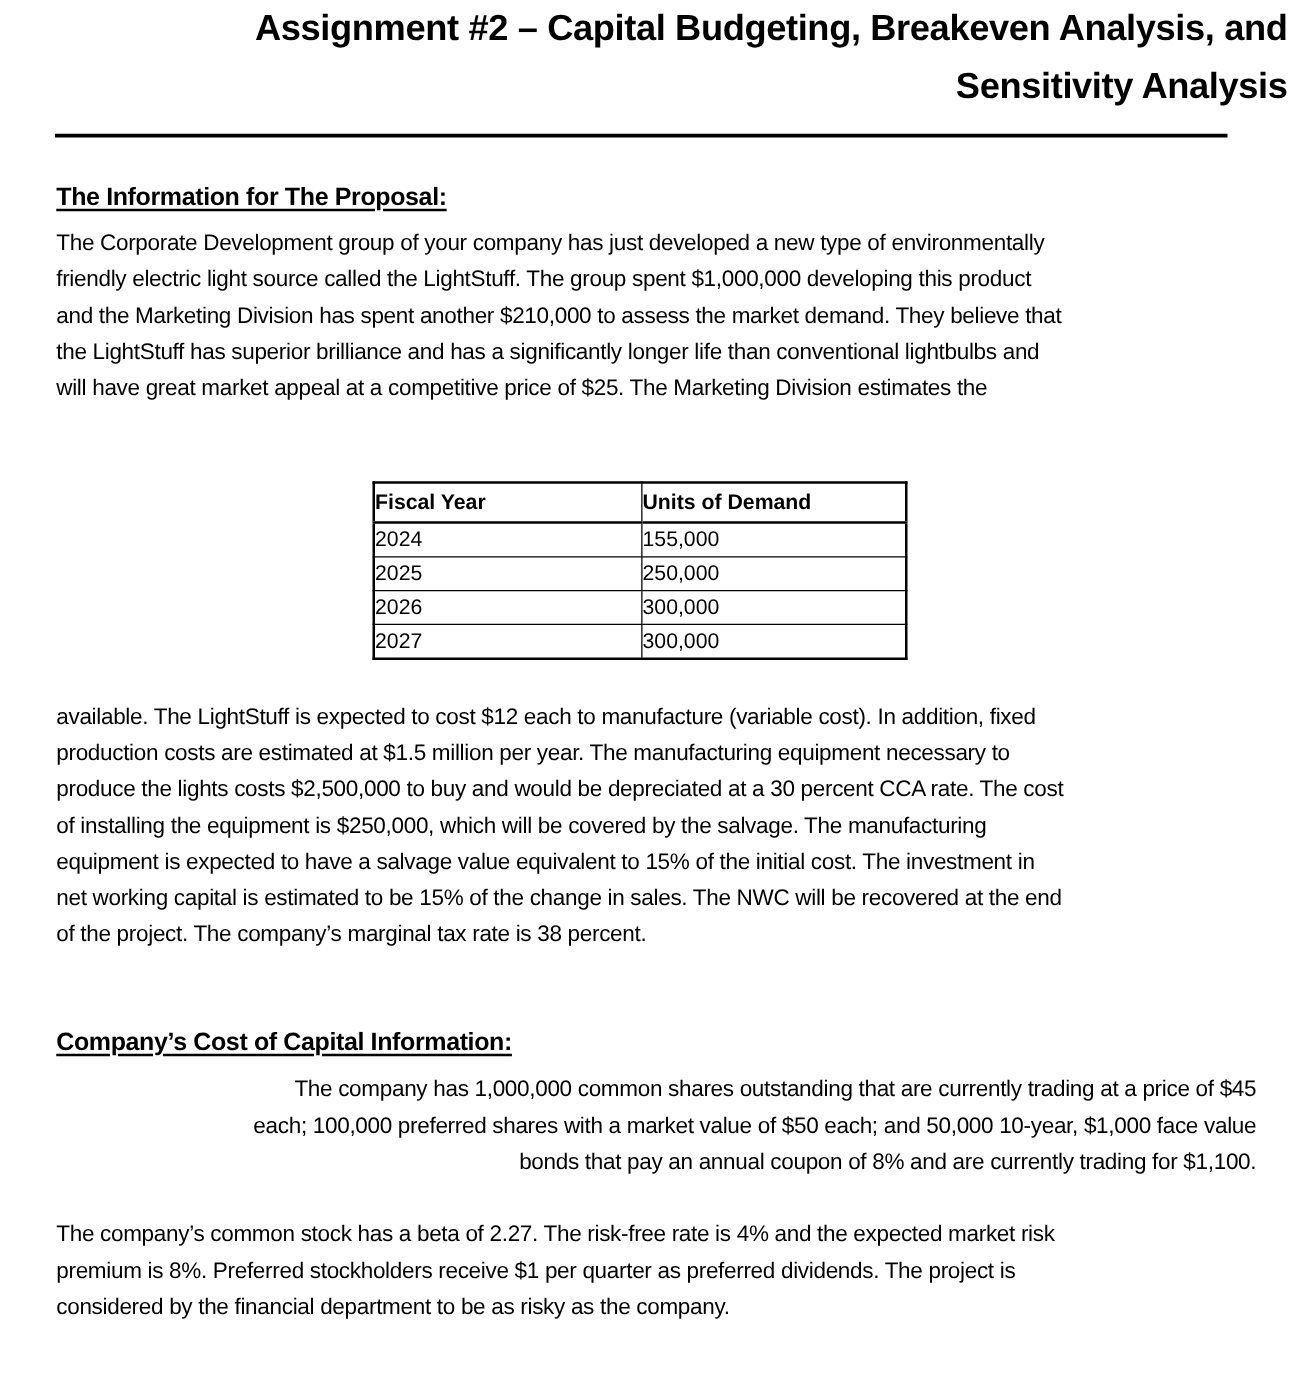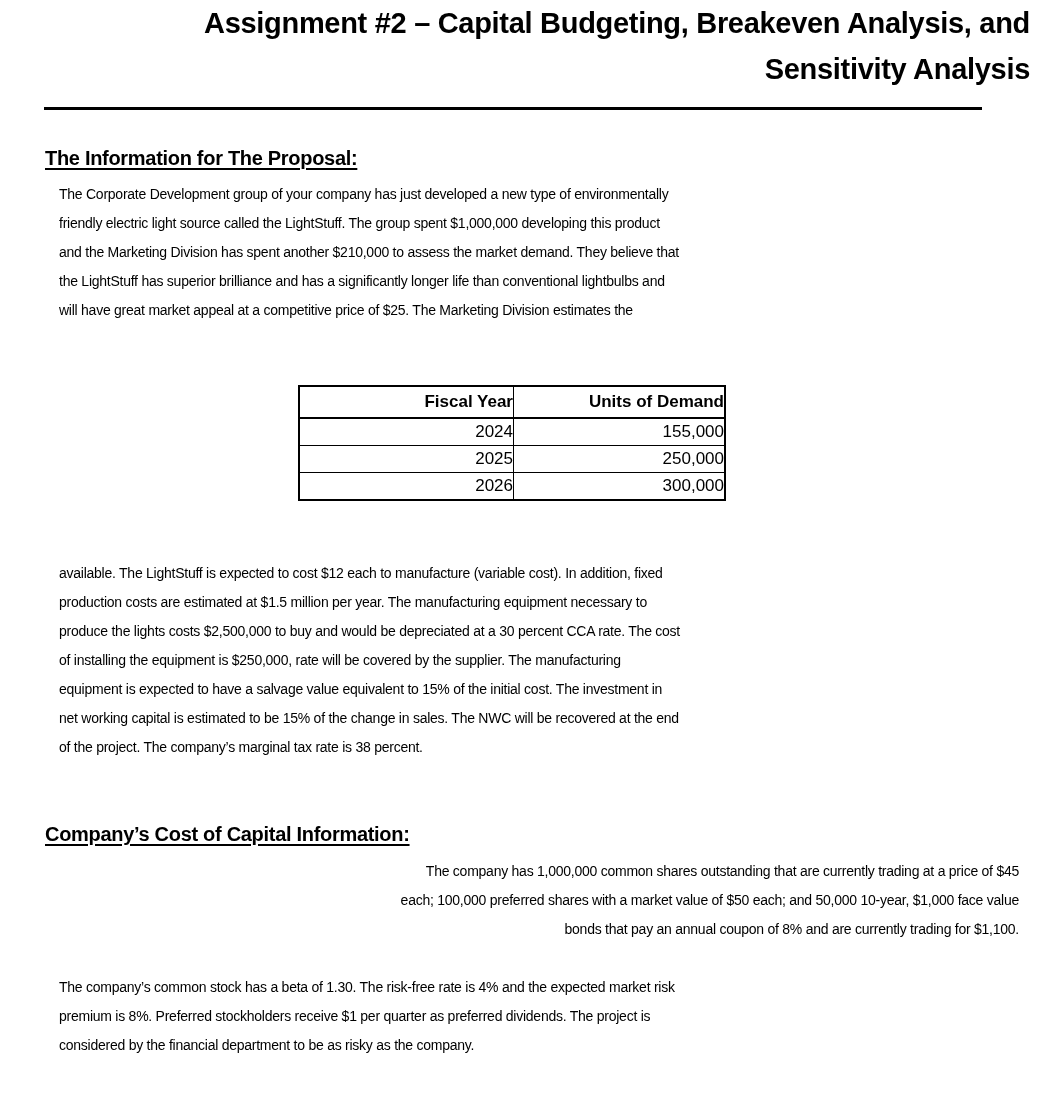--- a/index.html
+++ b/index.html
@@ -17,31 +17,31 @@
     .rule {
       position: absolute; left: 44px; top: 107px; width: 938px; height: 3px;
       background: #000000;
     }
     .heading {
       position: absolute; left: 45px; font-weight: bold; font-size: 20px;
       text-decoration: underline; text-underline-offset: 3px; white-space: nowrap;
       letter-spacing: -0.3px;
     }
     .para {
-      position: absolute; left: 59px; width: 960px; font-size: 14px; line-height: 29px;
+      position: absolute; left: 45px; width: 960px; font-size: 18px; line-height: 29px;
       letter-spacing: -0.25px;
     }
     .para .ln { display: block; white-space: nowrap; }
     table.demand {
       position: absolute; left: 298px; top: 385px; width: 428px;
       border-collapse: collapse; border: 2px solid #000000;
       font-size: 17px;
     }
     table.demand th, table.demand td {
-      border: 1px solid #000000; text-align: right; padding: 0; height: 26px;
+      border: 1px solid #000000; text-align: left; padding: 0; height: 26px;
       line-height: 26px;
       margin-left: 34px;
     }
     table.demand th { font-weight: bold; height: 30px; line-height: 30px; border-bottom: 2px solid #000000; }
     table.demand th:first-child, table.demand td:first-child { width: 213px; }
   </style>
 </head>
 <body>
 
 <div class="title">
@@ -74,38 +74,42 @@
       <td>155,000</td>
     </tr>
     <tr>
       <td>2025</td>
       <td>250,000</td>
     </tr>
     <tr>
       <td>2026</td>
       <td>300,000</td>
     </tr>
+    <tr>
+      <td>2027</td>
+      <td>300,000</td>
+    </tr>
   </tbody>
 </table>
 
 <div class="para" style="top:559px;">
   <span class="ln">available. The LightStuff is expected to cost $12 each to manufacture (variable cost).  In addition, fixed</span>
   <span class="ln">production costs are estimated at $1.5 million per year.  The manufacturing equipment necessary to</span>
   <span class="ln">produce the lights costs $2,500,000 to buy and would be depreciated at a 30 percent CCA rate.  The cost</span>
-  <span class="ln">of installing the equipment is $250,000, rate will be covered by the supplier.  The manufacturing</span>
+  <span class="ln">of installing the equipment is $250,000, which will be covered by the salvage.  The manufacturing</span>
   <span class="ln">equipment is expected to have a salvage value equivalent to 15% of the initial cost.  The investment in</span>
   <span class="ln">net working capital is estimated to be 15% of the change in sales.  The NWC will be recovered at the end</span>
   <span class="ln">of the project.  The company’s marginal tax rate is 38 percent.</span>
 </div>
 
 <div class="heading" style="top:823px;">Company’s Cost of Capital Information:</div>
 
 <div class="para" style="top:857px;text-align:right;">
   <span class="ln">The company has 1,000,000 common shares outstanding that are currently trading at a price of $45</span>
   <span class="ln">each; 100,000 preferred shares with a market value of $50 each; and 50,000 10-year, $1,000 face value</span>
   <span class="ln">bonds that pay an annual coupon of 8% and are currently trading for $1,100.</span>
 </div>
 
 <div class="para" style="top:973px;">
-  <span class="ln">The company’s common stock has a beta of 1.30. The risk-free rate is 4% and the expected market risk</span>
+  <span class="ln">The company’s common stock has a beta of 2.27. The risk-free rate is 4% and the expected market risk</span>
   <span class="ln">premium is 8%. Preferred stockholders receive $1 per quarter as preferred dividends. The project is</span>
   <span class="ln">considered by the financial department to be as risky as the company.</span>
 </div>
 
 </body></html>

